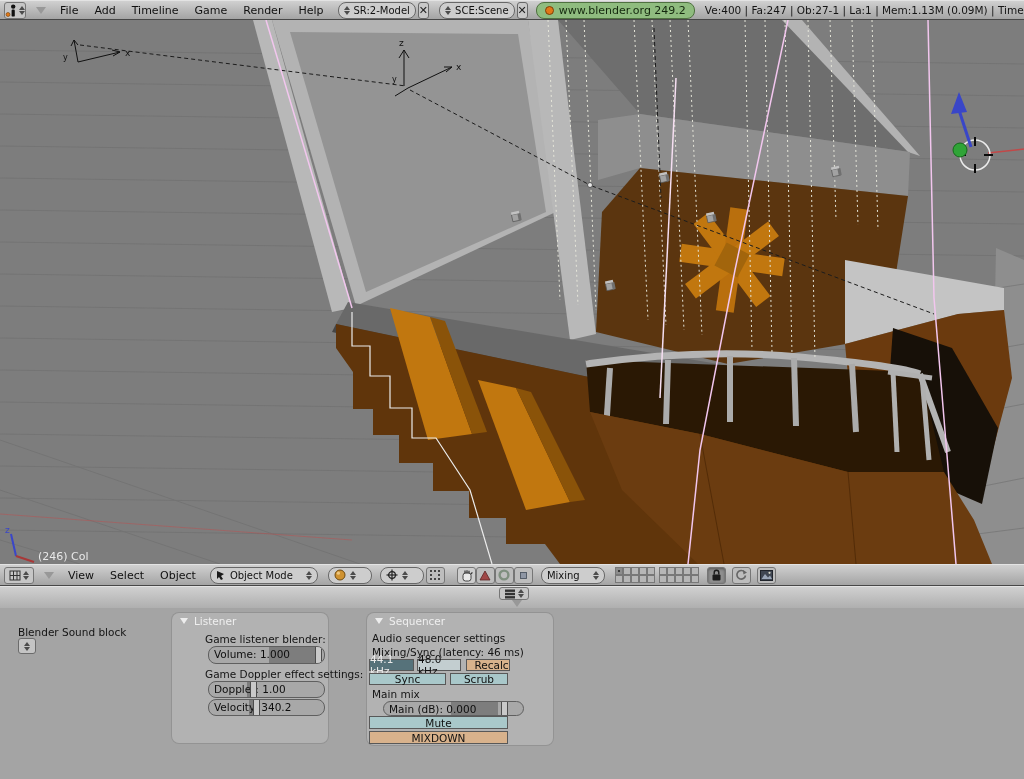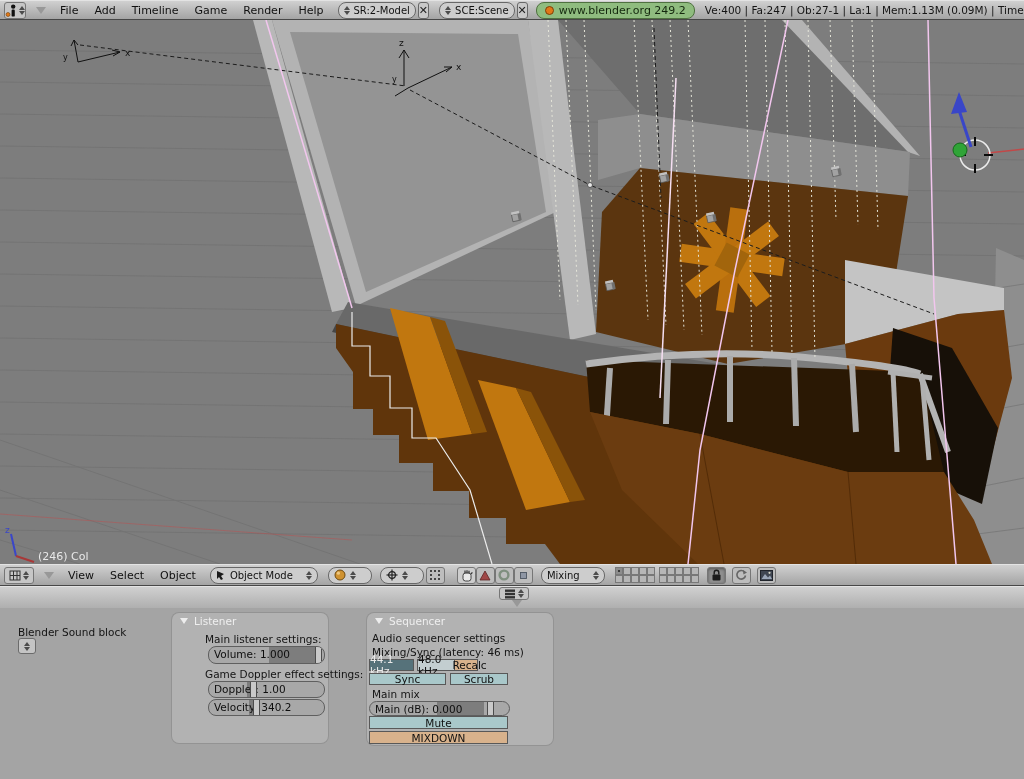--- a/index.html
+++ b/index.html
@@ -543,21 +543,21 @@
           <span class="tri-u"></span>
           <span class="tri-d"></span>
         </span>
     </div>
 
     <div class="panel" style="left:172px;top:5px;width:156px;height:130px;">
       <div class="phead">
         <span class="ptri"></span>
         <span>Listener</span>
       </div>
-      <div class="plabel" style="left:33px;top:20px;">Main listener settings:</div>
+      <div class="plabel" style="left:33px;top:20px;">Game listener blender:</div>
       <div class="slider" style="left:36px;top:33px;width:115px;height:16px;">
         <span class="fill" style="left:52%;width:40%;"></span>
           <span class="knob" style="left:92%;"></span>
         <span class="txt">Volume: 1.000</span>
       </div>
       <div class="plabel" style="left:33px;top:55px;">Game Doppler effect settings:</div>
       <div class="slider" style="left:36px;top:68px;width:115px;height:15px;">
         <span class="fill" style="left:33%;width:3%;"></span>
           <span class="knob" style="left:36%;"></span>
         <span class="txt">Doppler: 1.00</span>
@@ -571,25 +571,25 @@
 
     <div class="panel" style="left:367px;top:5px;width:186px;height:132px;">
       <div class="phead">
         <span class="ptri"></span>
         <span>Sequencer</span>
       </div>
       <div class="plabel" style="left:5px;top:19px;">Audio sequencer settings</div>
       <div class="plabel" style="left:5px;top:33px;">Mixing/Sync (latency: 46 ms)</div>
       <div class="pbtn b-teal-dark" style="left:2px;top:46px;width:45px;height:12px;">44.1 kHz</div>
       <div class="pbtn b-pale" style="left:50px;top:46px;width:44px;height:12px;">48.0 kHz</div>
-      <div class="pbtn b-tan" style="left:87px;top:46px;width:24px;height:12px;padding-left:7px;">Recalc</div>
+      <div class="pbtn b-tan" style="left:99px;top:46px;width:44px;height:12px;padding-left:7px;">Recalc</div>
       <div class="pbtn b-cyan" style="left:2px;top:60px;width:77px;height:12px;">Sync</div>
       <div class="pbtn b-cyan" style="left:83px;top:60px;width:58px;height:12px;">Scrub</div>
       <div class="plabel" style="left:5px;top:75px;">Main mix</div>
-      <div class="slider" style="left:2px;top:88px;width:139px;height:13px;">
+      <div class="slider" style="left:16px;top:88px;width:139px;height:13px;">
         <span class="fill" style="left:48%;width:34%;"></span>
           <span class="knob" style="left:84%;"></span>
         <span class="txt">Main (dB): 0.000</span>
       </div>
       <div class="pbtn b-cyan" style="left:2px;top:103px;width:139px;height:13px;">Mute</div>
       <div class="pbtn b-tan" style="left:2px;top:118px;width:139px;height:13px;">MIXDOWN</div>
     </div>
   </div>
 </div>
 

